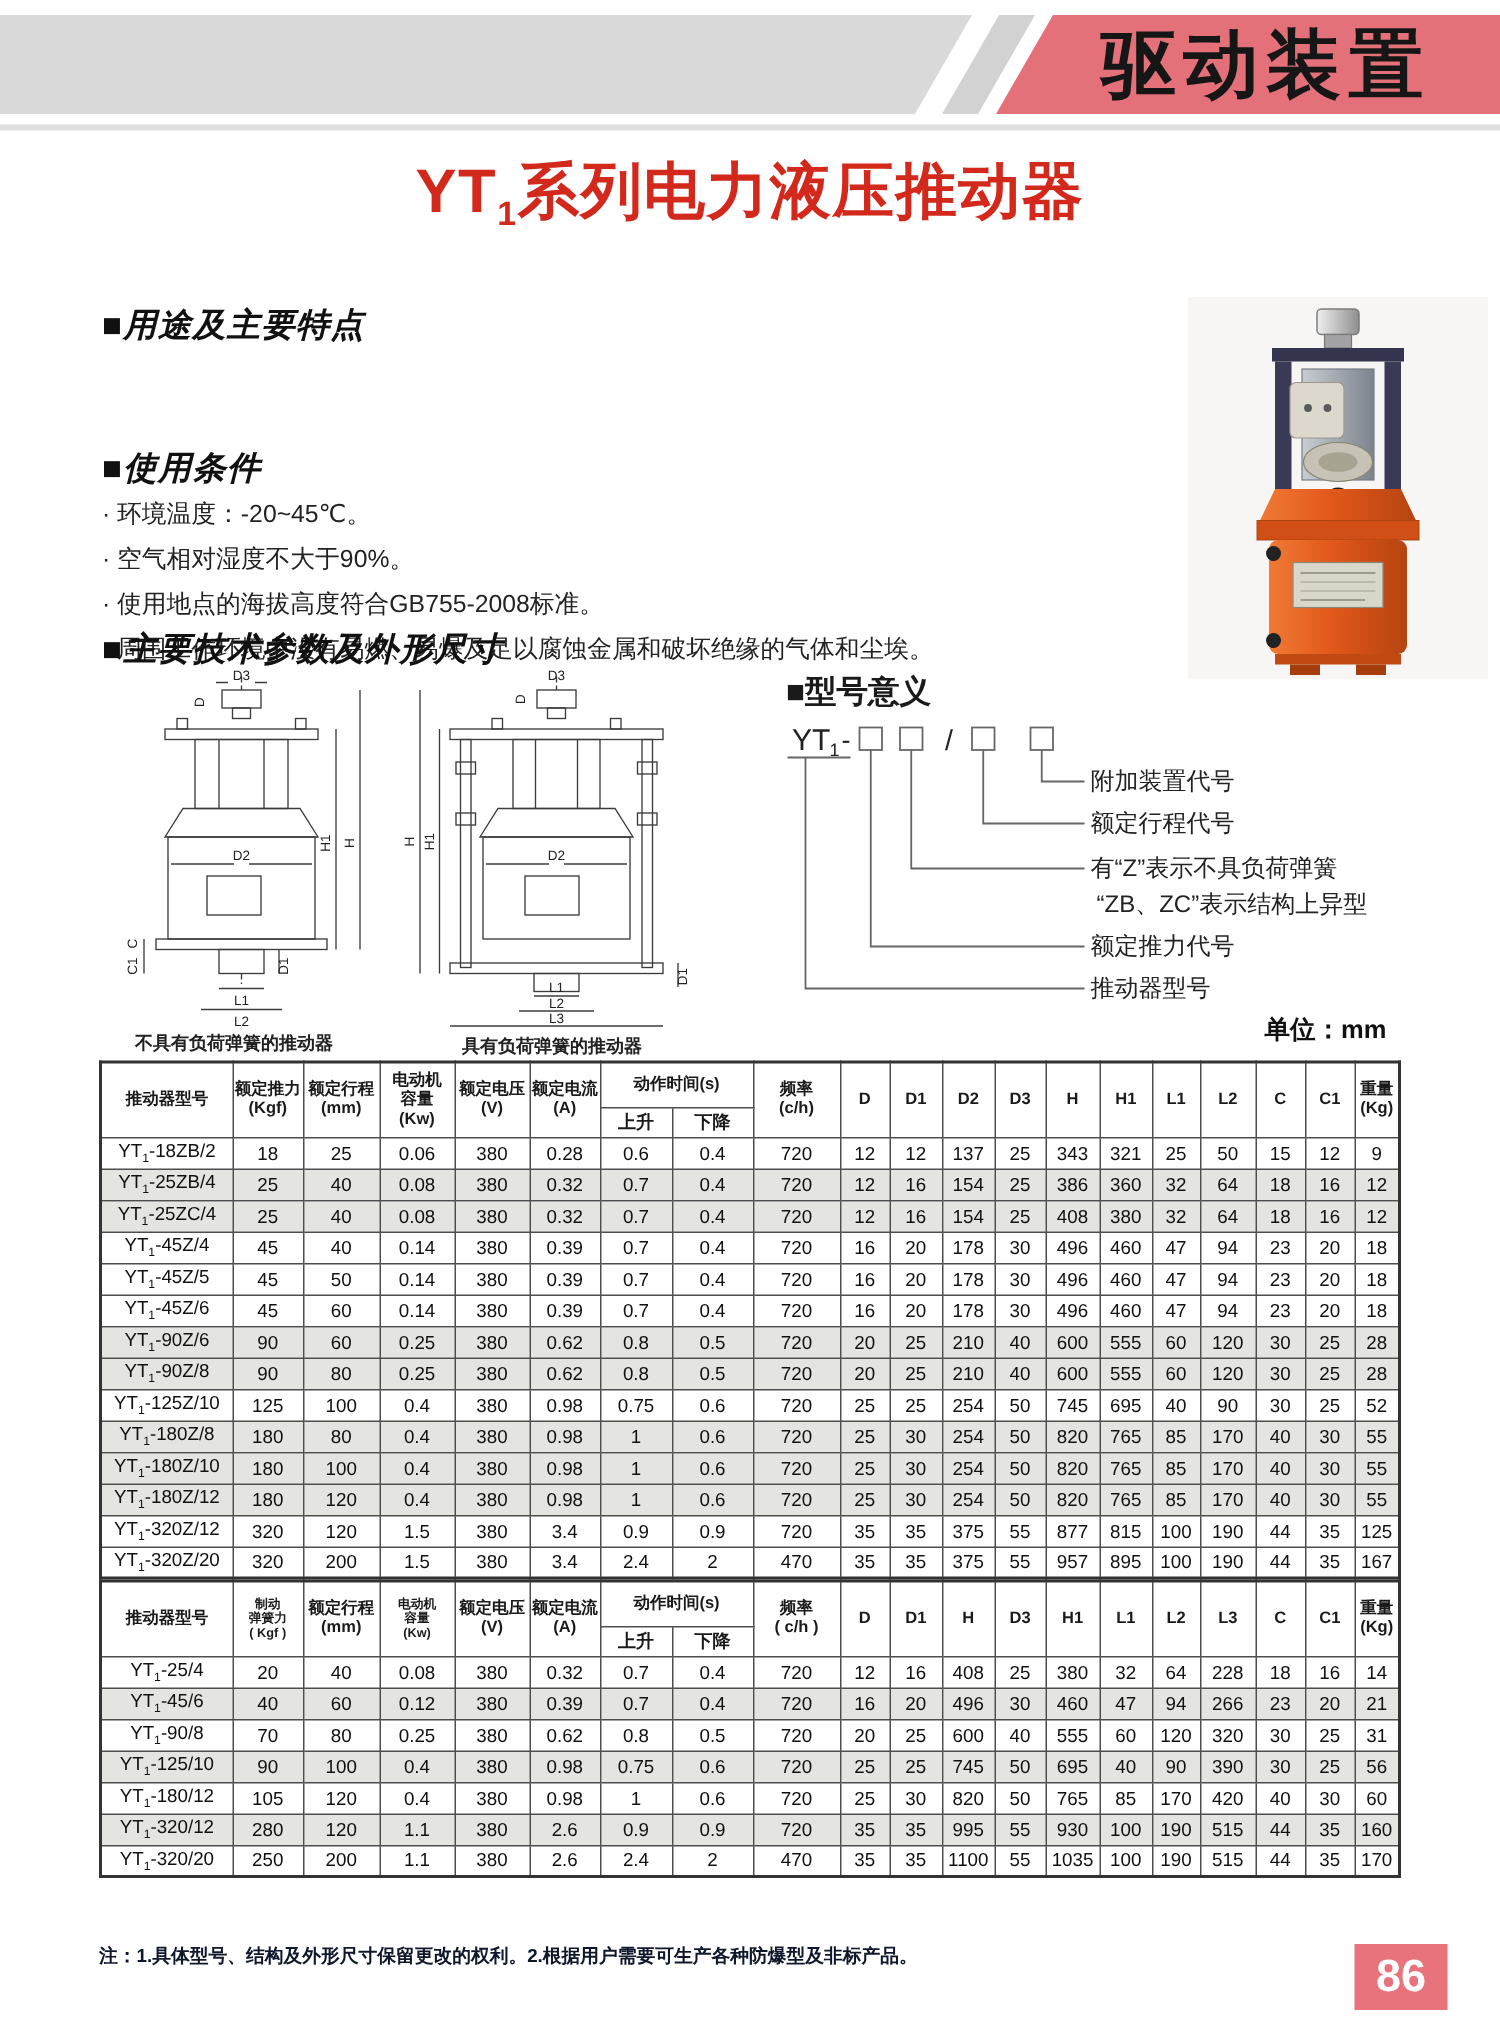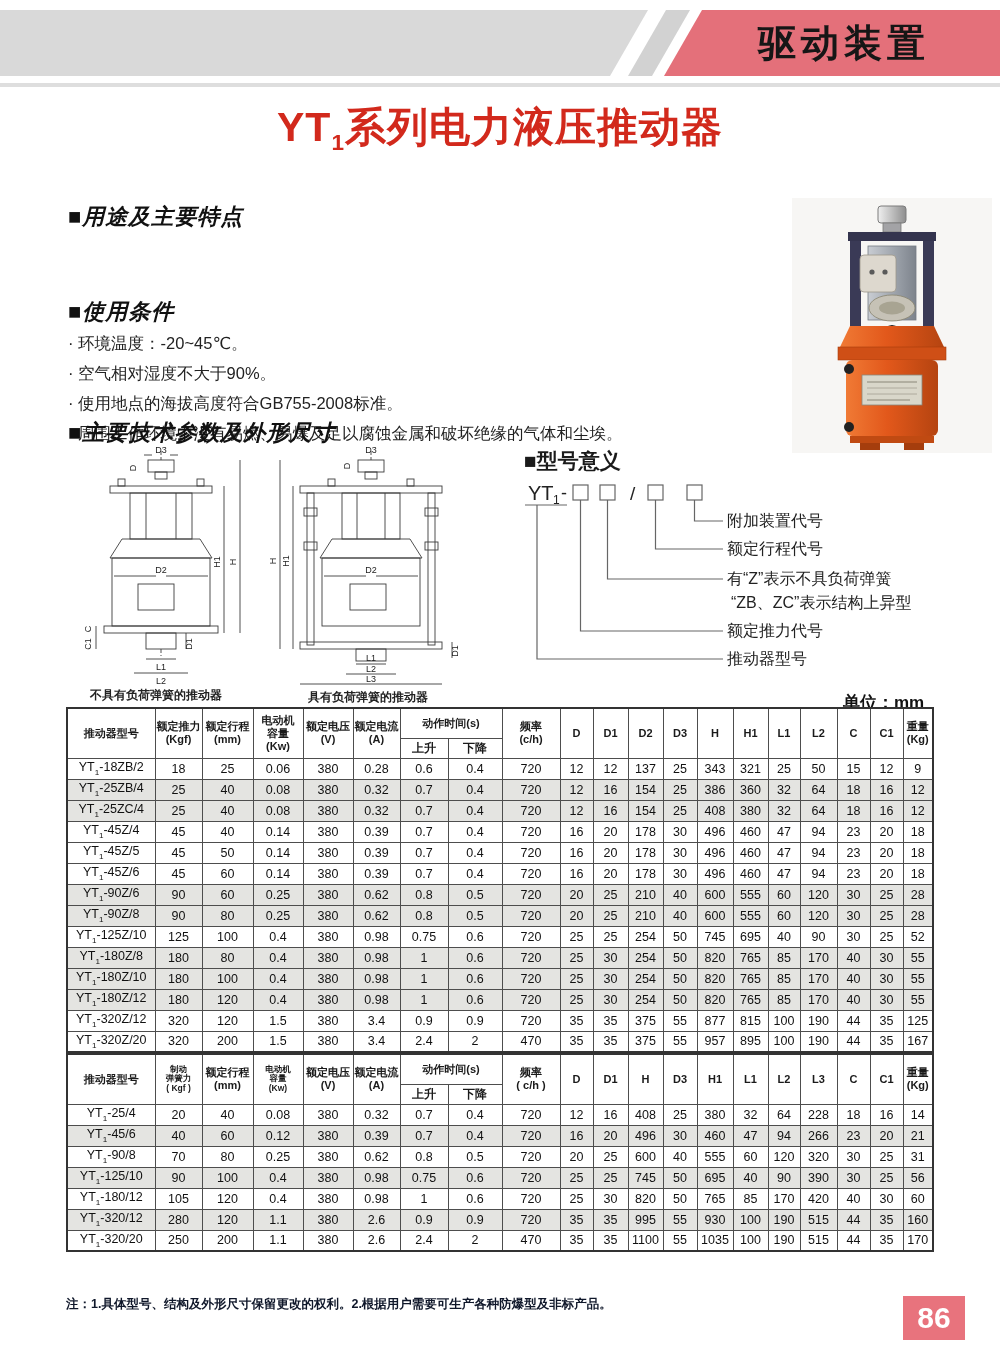--- a/index.html
+++ b/index.html
@@ -9,21 +9,21 @@
 
   
   .banner { position:absolute; top:10px; left:0; width:1000px; height:66px; }
   .banner-gray  { position:absolute; inset:0; background:#d9d9d9;
                   clip-path:polygon(0 0, 648px 0, 610px 100%, 0 100%); }
   .banner-slash { position:absolute; inset:0; background:#d2d2d2;
                   clip-path:polygon(666px 0, 690px 0, 652px 100%, 628px 100%); }
   .banner-red   { position:absolute; inset:0; background:#e4707a;
                   clip-path:polygon(702px 0, 100% 0, 100% 100%, 664px 100%); }
   .banner-label { position:absolute; left:700px; right:12px; top:0; height:84px;
-                  line-height:66px; text-align:center; font-size:38px; font-weight:bold;
+                  line-height:66px; text-align:center; font-size:50px; font-weight:bold;
                   color:#161616; letter-spacing:5px; }
   .header-line { position:absolute; top:83px; left:0; width:1000px; height:4px; background:#dedede; }
 
   
   .page-title { position:absolute; top:100px; left:0; width:1000px; text-align:center;
                 color:#d2291c; font-size:41px; font-weight:bold; letter-spacing:1px; }
   .page-title sub { font-size:55%; }
 
   
   .sec-h { position:absolute; left:68px; font-size:22px; font-weight:bold; color:#111; letter-spacing:1px;font-style:italic; }
@@ -39,21 +39,21 @@
   .drawing-left  { position:absolute; left:66px;  top:446px; }
   .drawing-right { position:absolute; left:266px; top:446px; }
   .cap { position:absolute; font-size:12px; font-weight:bold; color:#222; width:160px; text-align:center; }
   .cap-left  { left:76px;  top:687px; }
   .cap-right { left:288px; top:689px; }
 
   
   .model-h   { position:absolute; left:524px; top:447px; font-size:21px; font-weight:bold; }
   .model-svg { position:absolute; left:520px; top:478px; }
   .model-svg text { font-family:"Liberation Sans","DejaVu Sans",sans-serif; fill:#222; }
-  .unit-label { position:absolute; left:843px; top:675px; font-size:17px; font-weight:bold; color:#111;margin-top:16px; }
+  .unit-label { position:absolute; left:843px; top:675px; font-size:17px; font-weight:bold; color:#111; }
 
   
   .tables { position:absolute; left:66px; top:707px; }
   table { border-collapse:collapse; table-layout:fixed; width:868px; border:2px solid #333; }
   th, td { border:1px solid #4d4d4d; text-align:center; vertical-align:middle; overflow:hidden; }
   thead th { font-size:11px; font-weight:bold; line-height:1.18; padding:1px 0; background:#fff; }
   thead tr.hrow1 th { height:30px; }
   thead tr.hrow2 th { height:20px; font-size:12px; }
   th.small-hdr { font-size:8.5px; line-height:1.15; }
   tbody td { font-size:12.5px; height:21px; color:#111; }

